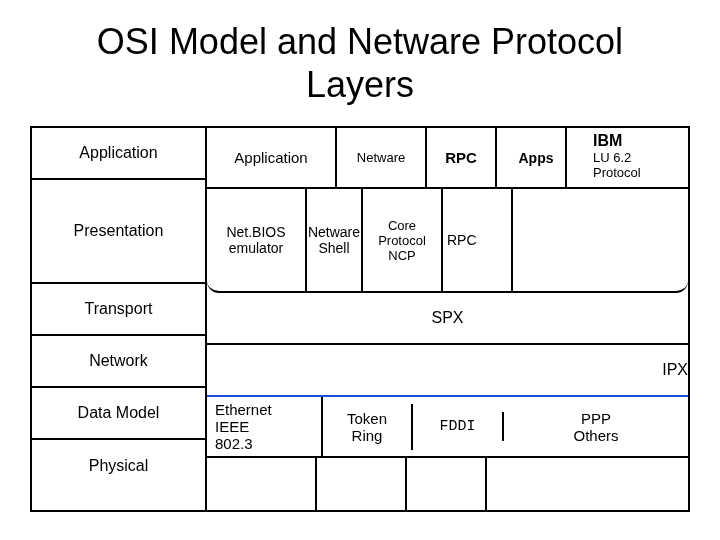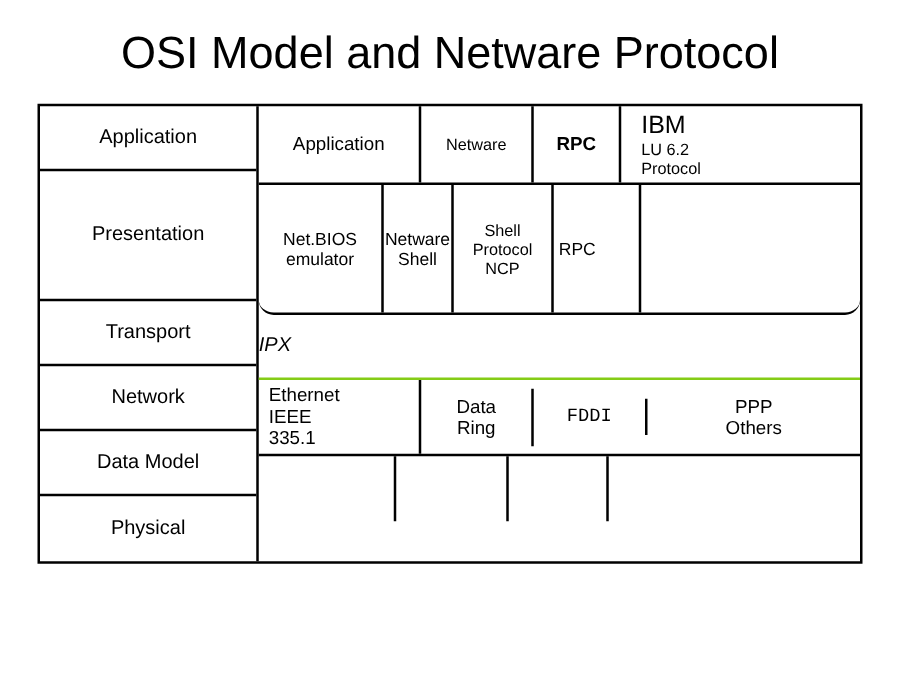--- a/index.html
+++ b/index.html
@@ -84,26 +84,25 @@
 
     .r4 {
       border-bottom: 2px solid black;
       min-height: 52px;
       display: flex;
       align-items: center;
       justify-content: center;
     }
 
     .r5 {
-      border-bottom: 2px solid #84cc16;
-      min-height: 52px;
-      display: flex;
-      align-items: center;
-      justify-content: flex-start;
-      font-style: italic;
+      border-bottom: 2px solid #1d4ed8;
+      min-height: 52px;
+      display: flex;
+      align-items: center;
+      justify-content: flex-end;
     }
 
     .r67 {
       display: flex;
       flex-direction: column;
     }
 
     .r6, .r7 {
       display: flex;
       min-height: 52px;
@@ -245,20 +244,21 @@
       font-weight: bold;
       padding: 4px;
     }
   </style>
 </head>
 <body>
 
 <div class="title-block">
   <h1>
     <span>OSI Model and Netware Protocol</span><br>
+    <span>Layers</span>
   </h1>
 </div>
 
 <div class="diagram">
 
   <div class="osi-col">
     <div class="osi-cell">
       <span>Application</span>
     </div>
     <div class="osi-cell osi-double" style="min-height:104px;">
@@ -284,62 +284,68 @@
     <div class="r1">
       <div class="r1-app" style="width:130px;">
         <span>Application</span>
       </div>
       <div class="r1-netware" style="width:90px;">
         <span>Netware</span>
       </div>
       <div class="r1-rpc" style="width:70px;">
         <span>RPC</span>
       </div>
+      <div class="r1-apps" style="width:60px; border-right:2px solid black;">
+        <span>Apps</span>
+      </div>
       <div class="r1-ibm" style="flex:1;">
-        <span style="font-size:20px; display:block;">IBM</span>
+        <span style="font-size:16px; display:block;font-weight:bold;">IBM</span>
         <span style="font-size:13px; display:block;">LU 6.2</span>
         <span style="font-size:13px; display:block;">Protocol</span>
       </div>
     </div>
 
     <div class="r23">
       <div class="r23-netbios">
         <span>Net.BIOS emulator</span>
       </div>
       <div class="r23-netware-shell">
         <span>Netware Shell</span>
       </div>
       <div class="r23-ncp">
         <span style="font-size:13px;">
-          <span>Shell</span><br>
+          <span>Core</span><br>
           <span>Protocol NCP</span>
         </span>
       </div>
       <div class="r23-rpc">
         <span>RPC</span>
       </div>
       <div class="r23-ibm">
         
       </div>
     </div>
 
+    <div class="r4">
+      <span class="r4-spx">SPX</span>
+    </div>
 
     <div class="r5">
       <span class="r5-ipx">IPX</span>
     </div>
 
     <div class="r67">
       <div class="r6">
-        <div class="bottom-cell" style="width:130px; flex-direction:column; align-items:flex-start; padding:4px 8px;">
+        <div class="bottom-cell" style="width:116px; flex-direction:column; align-items:flex-start; padding:4px 8px;">
           <span>Ethernet</span>
           <span>IEEE</span>
-          <span>335.1</span>
+          <span>802.3</span>
         </div>
         <div class="bottom-cell" style="width:90px; flex-direction:column;">
-          <span>Data</span>
+          <span>Token</span>
           <span>Ring</span>
         </div>
         <div class="bottom-cell" style="width:91px;font-family:Liberation Mono, monospace;">
           <span>FDDI</span>
         </div>
         <div class="bottom-cell" style="flex:1; flex-direction:column; border-right:none;">
           <span>PPP</span>
           <span>Others</span>
         </div>
       </div>

